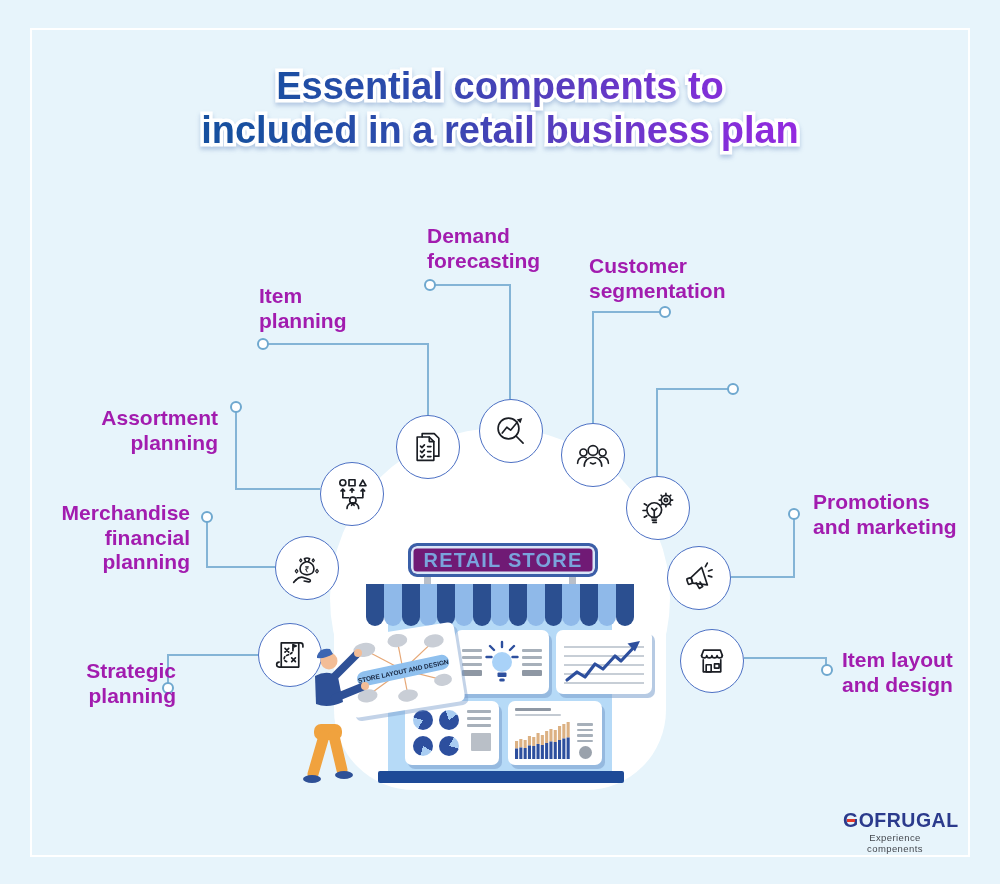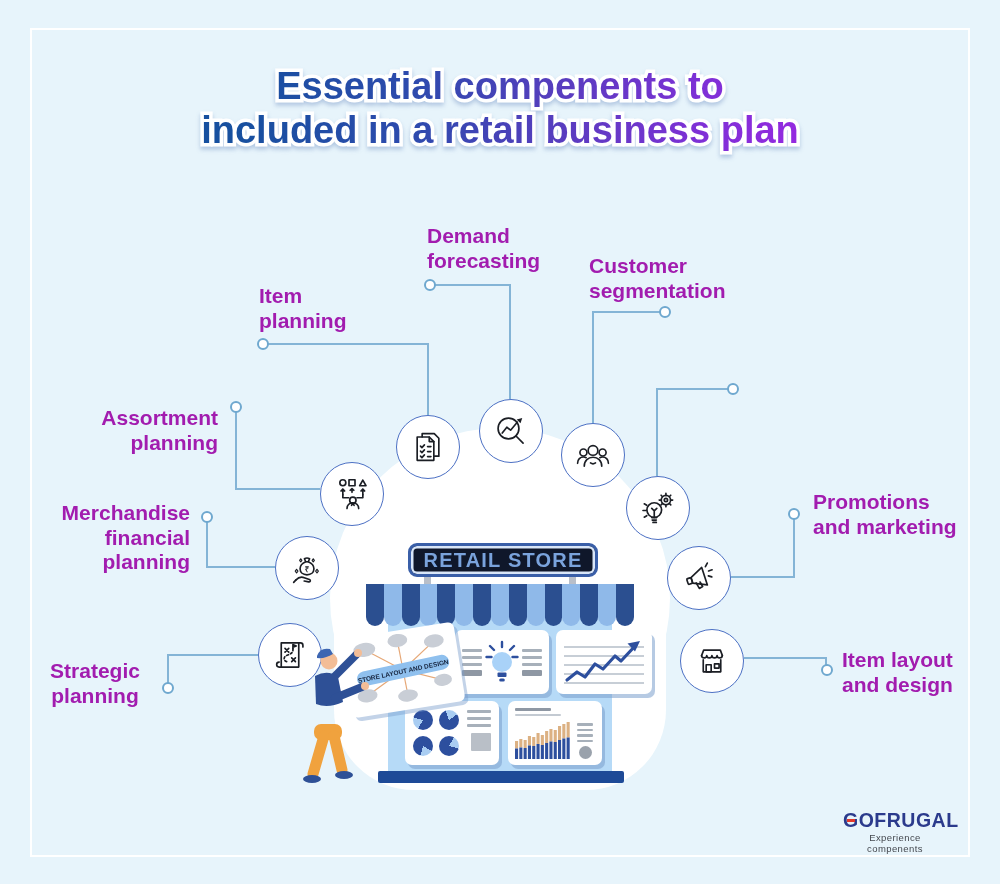--- a/index.html
+++ b/index.html
@@ -52,32 +52,32 @@
   #ic-tech{left:626px;top:476px;}
 
   #lbl-merch{left:30px;top:501px;width:160px;}   #mk-merch{left:201px;top:511px;}
   #lnA-merch{left:206px;top:517px;height:51px;}  #lnB-merch{left:206px;top:566px;width:69px;}
   #ic-merch{left:275px;top:536px;}
 
   #lbl-promo{left:813px;top:490px;}       #mk-promo{left:788px;top:508px;}
   #lnA-promo{left:793px;top:514px;height:64px;}  #lnB-promo{left:731px;top:576px;width:64px;}
   #ic-promo{left:667px;top:546px;}
 
-  #lbl-strat{left:35px;top:659px;width:120px;}   #mk-strat{left:162px;top:682px;}
+  #lbl-strat{left:56px;top:659px;width:120px;text-align:right;}   #mk-strat{left:162px;top:682px;}
   #lnA-strat{left:167px;top:654px;height:34px;}  #lnB-strat{left:167px;top:654px;width:91px;}
   #ic-strat{left:258px;top:623px;}
 
   #lbl-layout{left:842px;top:648px;}      #mk-layout{left:821px;top:664px;}
   #lnA-layout{left:744px;top:657px;width:83px;}  #lnB-layout{left:825px;top:657px;height:13px;}
   #ic-layout{left:680px;top:629px;}
 
   
   .store-body{position:absolute;left:388px;top:600px;width:224px;height:172px;background:#b6daf7;z-index:3;}
   .store-base{position:absolute;left:378px;top:771px;width:246px;height:12px;background:#1e4a97;border-radius:2px;z-index:4;}
-  .sign{position:absolute;left:408px;top:543px;width:190px;height:34px;background:#0f172a;border:3px solid #3a5fa8;border-radius:9px;box-shadow:inset 0 0 0 2.5px #d9e6f8;display:flex;align-items:center;justify-content:center;z-index:4;box-sizing:border-box;}
+  .sign{position:absolute;left:408px;top:543px;width:190px;height:34px;background:#701a75;border:3px solid #3a5fa8;border-radius:9px;box-shadow:inset 0 0 0 2.5px #d9e6f8;display:flex;align-items:center;justify-content:center;z-index:4;box-sizing:border-box;}
   .sign span{font-size:20px;font-weight:800;letter-spacing:1.2px;color:#7aa3dc;}
   .post{position:absolute;width:7px;height:12px;background:#b9bfc9;z-index:3;}
   #post-l{left:424px;top:576px;} #post-r{left:569px;top:576px;}
   .awning{position:absolute;left:366px;top:584px;width:268px;height:42px;display:flex;z-index:4;}
   .awning .st{flex:1;border-radius:0 0 10px 10px;}
   .awning .st:nth-child(odd){background:#2b4f90;}
   .awning .st:nth-child(even){background:#8fb9e9;}
 
   .card{position:absolute;background:#fff;border-radius:7px;box-shadow:3px 4px 0 rgba(122,158,204,.55);z-index:4;box-sizing:border-box;}
   #card-bulb{left:455px;top:630px;width:94px;height:64px;display:flex;align-items:center;justify-content:space-between;padding:8px 7px;}

